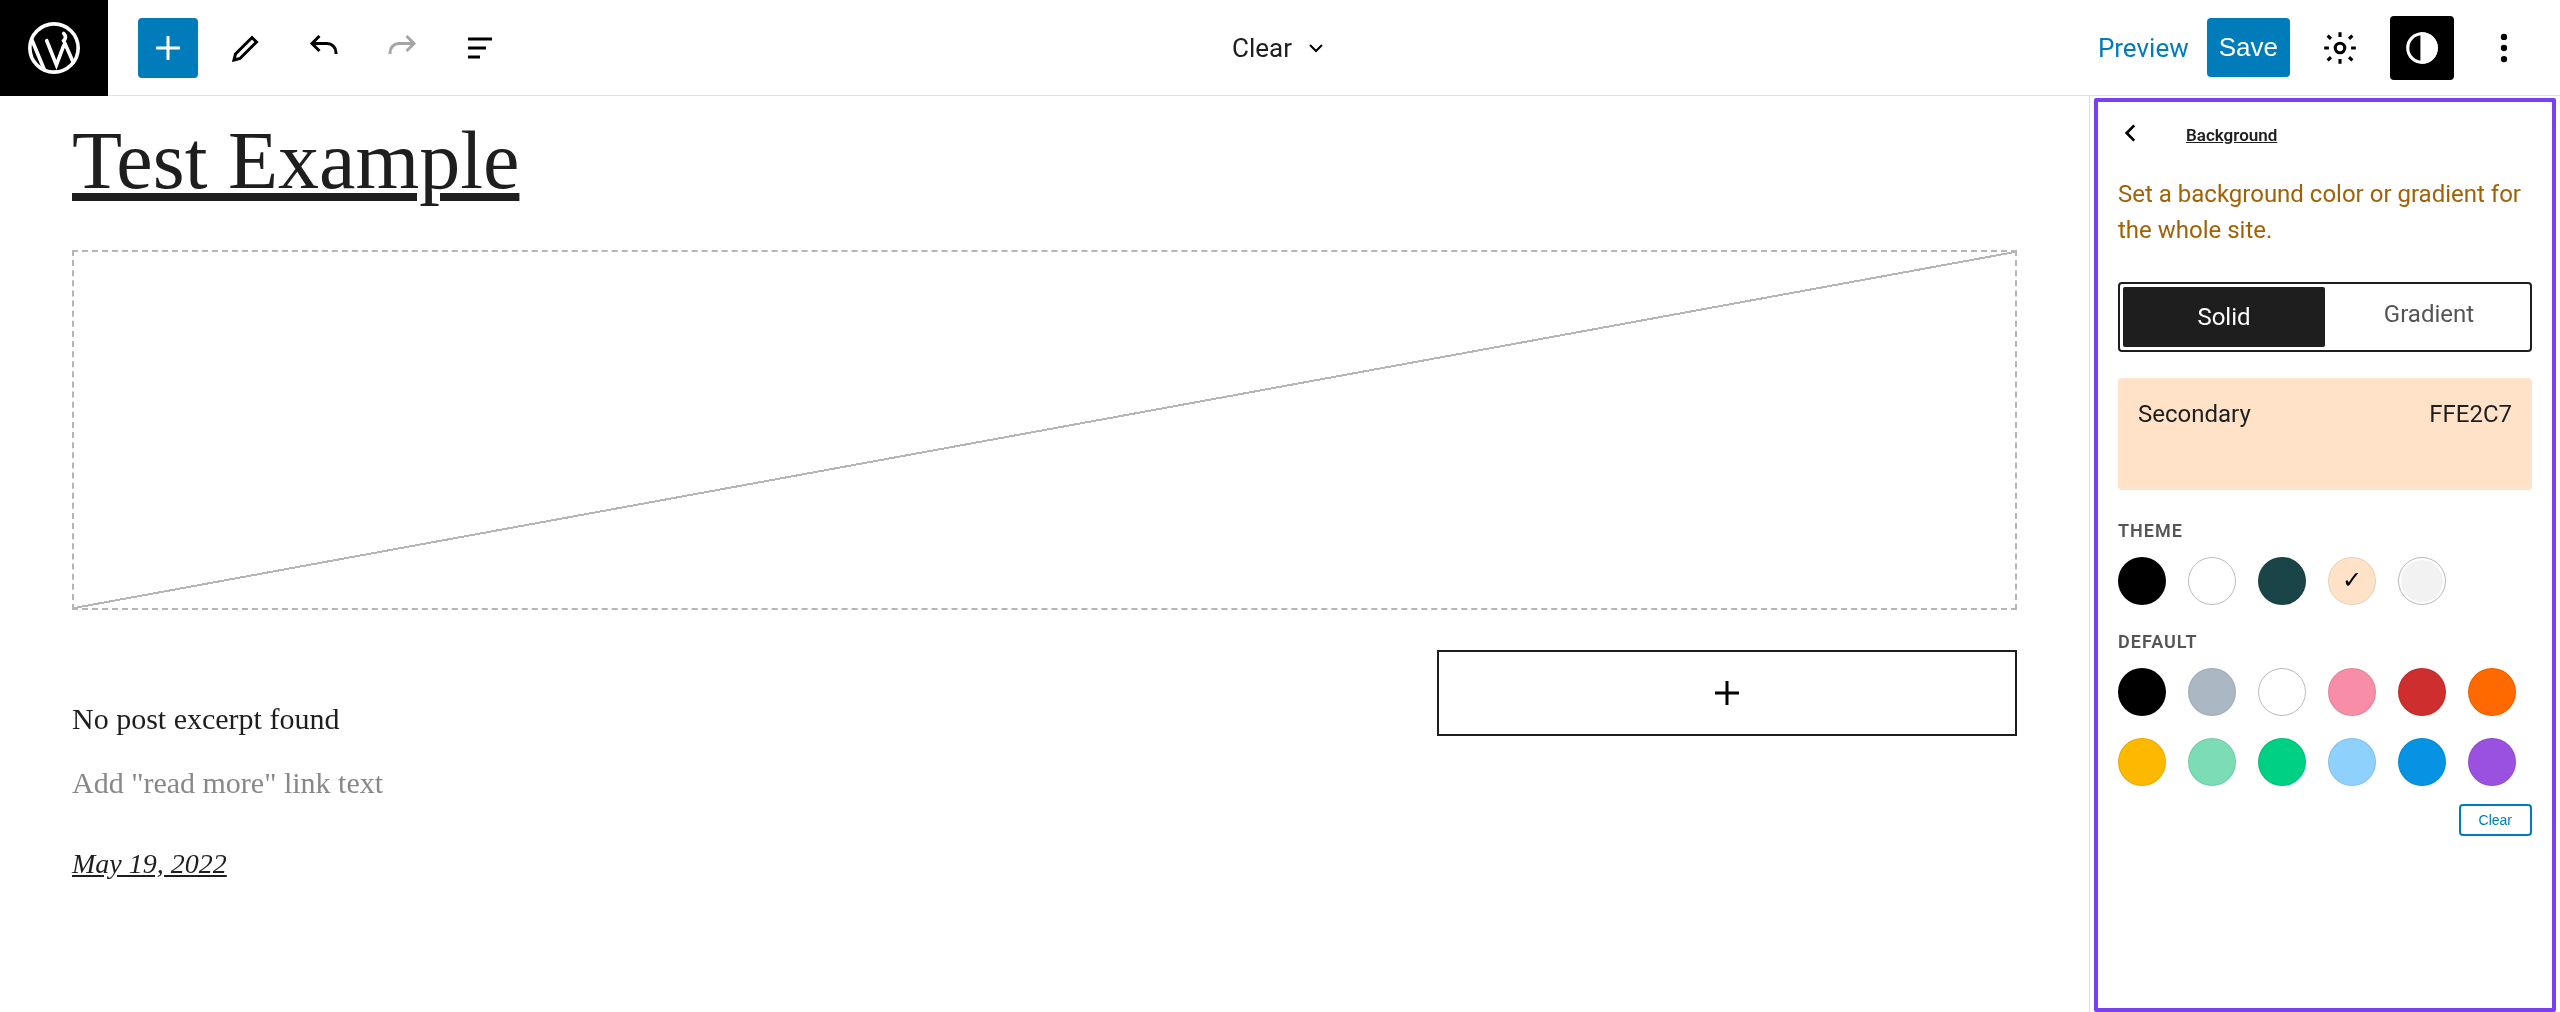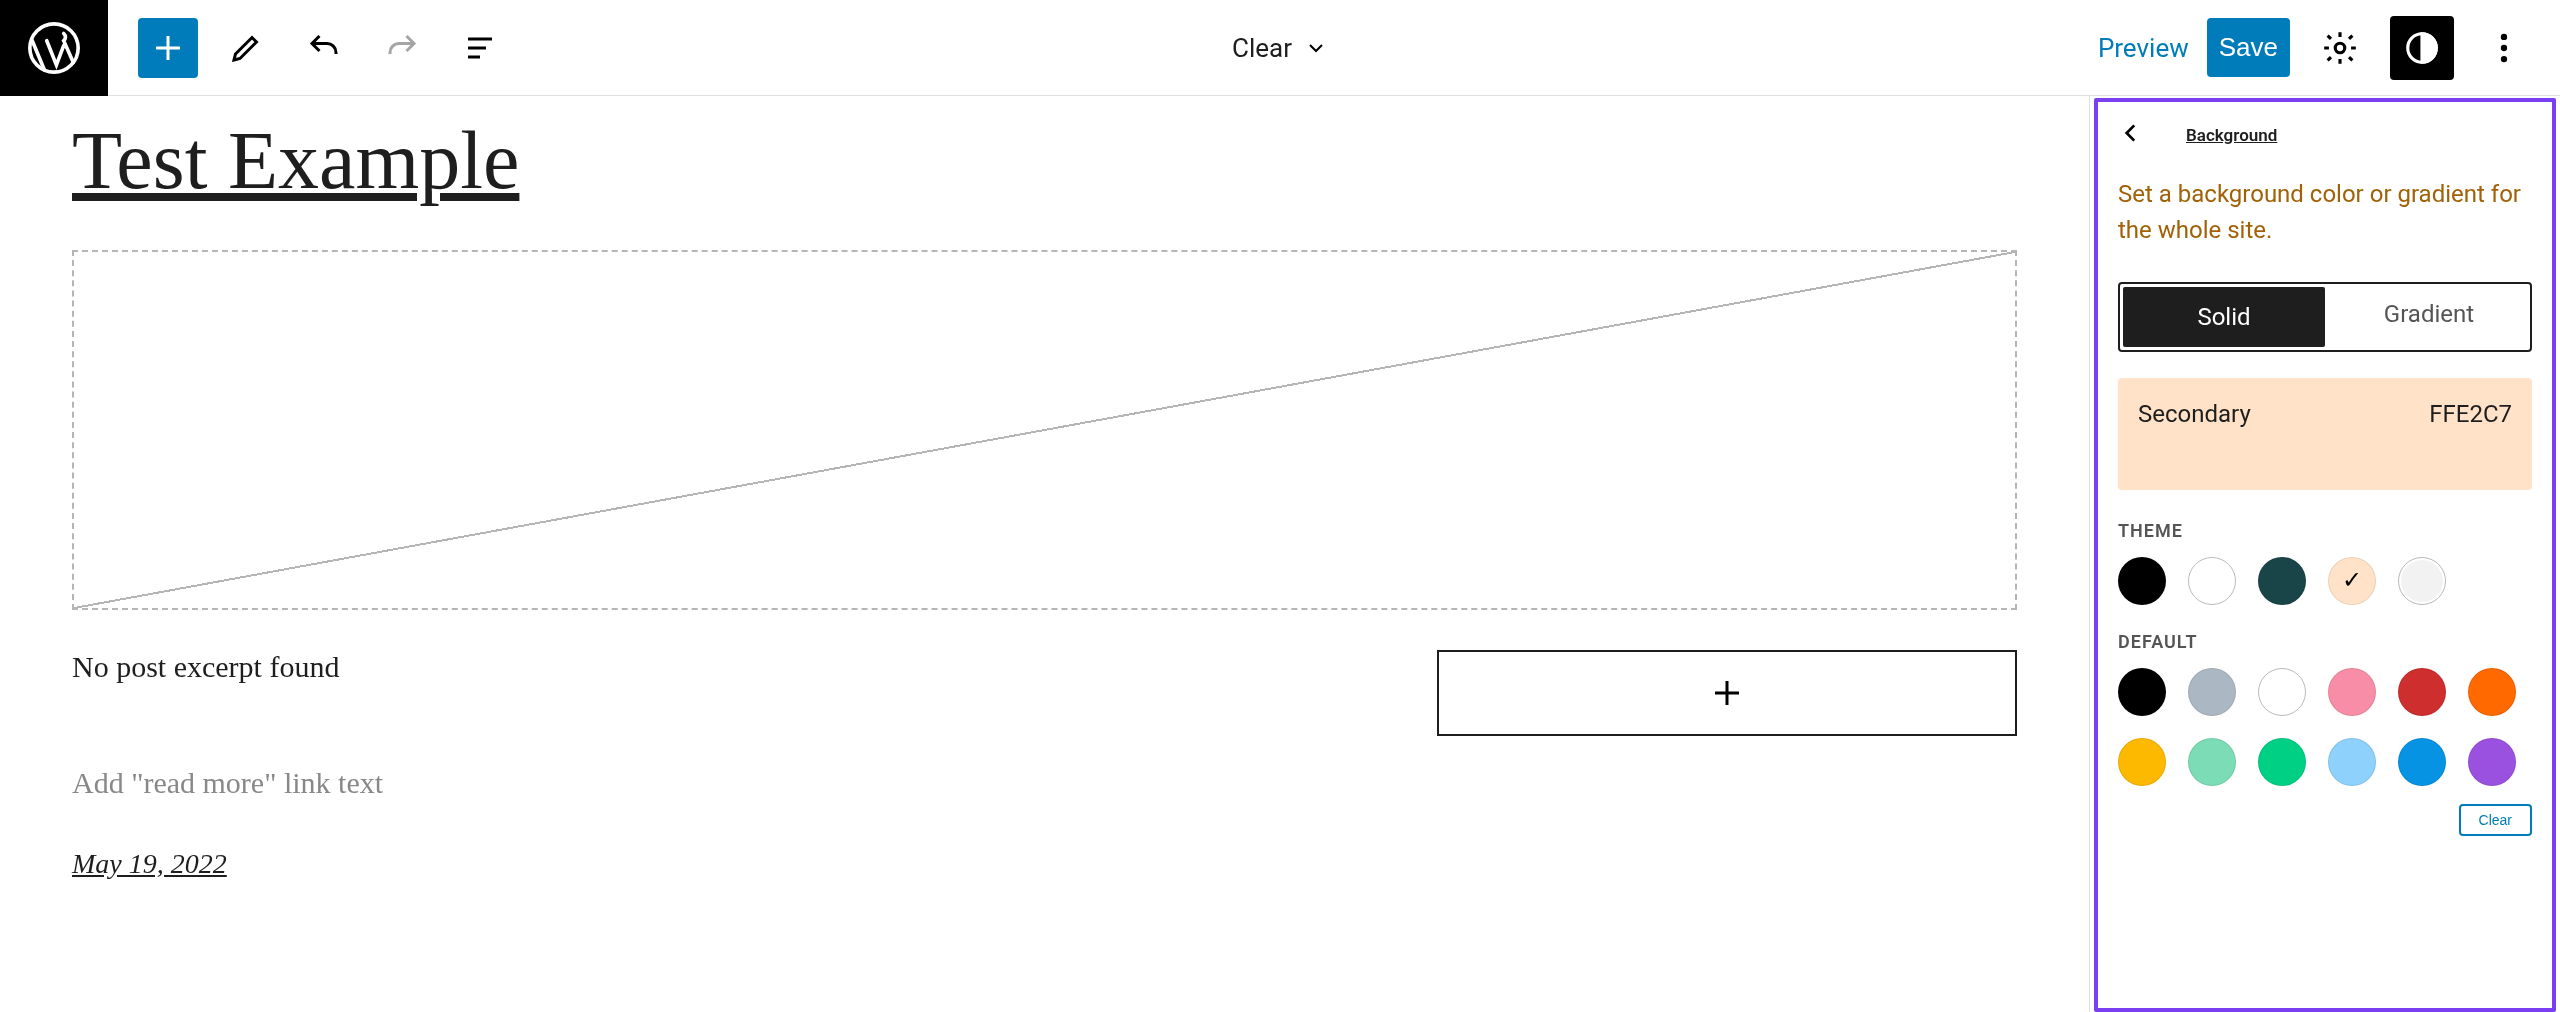--- a/index.html
+++ b/index.html
@@ -22,21 +22,21 @@
   .icon-btn.active svg { color: #fff; }
   .icon-btn svg { width: 38px; height: 38px; }
 
   
   .body { display: flex; height: calc(1012px - 96px); }
   .canvas { flex: 1; padding: 18px 0 0 0; border-right: 1px solid #e0e0e0; position: relative; }
   .canvas-inner { padding: 0 72px; }
   .site-title { font-family: Georgia, "Times New Roman", serif; font-size: 82px; font-weight: 400; text-decoration: underline; margin-bottom: 42px; }
   .dashed-box { border: 2px dashed #b5b5b5; height: 360px; position: relative; margin-bottom: 40px; }
   .dashed-box::before { content: ""; position: absolute; left: 0; top: 0; right: 0; bottom: 0; background: linear-gradient(to bottom right, transparent calc(50% - 1px), #b5b5b5 calc(50% - 1px), #b5b5b5 calc(50% + 1px), transparent calc(50% + 1px)); }
-  .row-flex { display: flex; align-items: flex-start; gap: 59px; margin-bottom: 30px; }
+  .row-flex { display: flex; align-items: flex-end; gap: 59px; margin-bottom: 30px; }
   .excerpt-text { font-size: 30px; color: #1e1e1e; font-family: Georgia, serif;}
   .add-block { width: 580px; height: 86px; border: 2px solid #1e1e1e; display: flex; align-items: center; justify-content: center; margin-left: auto; }
   .add-block svg { width: 36px; height: 36px; }
   .readmore { font-size: 30px; color: #888; font-family: Georgia, serif; }
   .post-date { font-family: Georgia, serif; font-size: 28px; font-style: italic; text-decoration: underline; margin-top: 48px; display: inline-block; }
 
   
   .sidebar { width: 470px; display: flex; flex-direction: column; }
   .sb-header { display: flex; align-items: center; padding: 0 22px; height: 70px; border-bottom: 1px solid #e0e0e0; }
   .sb-header-title { font-size: 26px; font-weight: 600; margin-right: 14px; }

